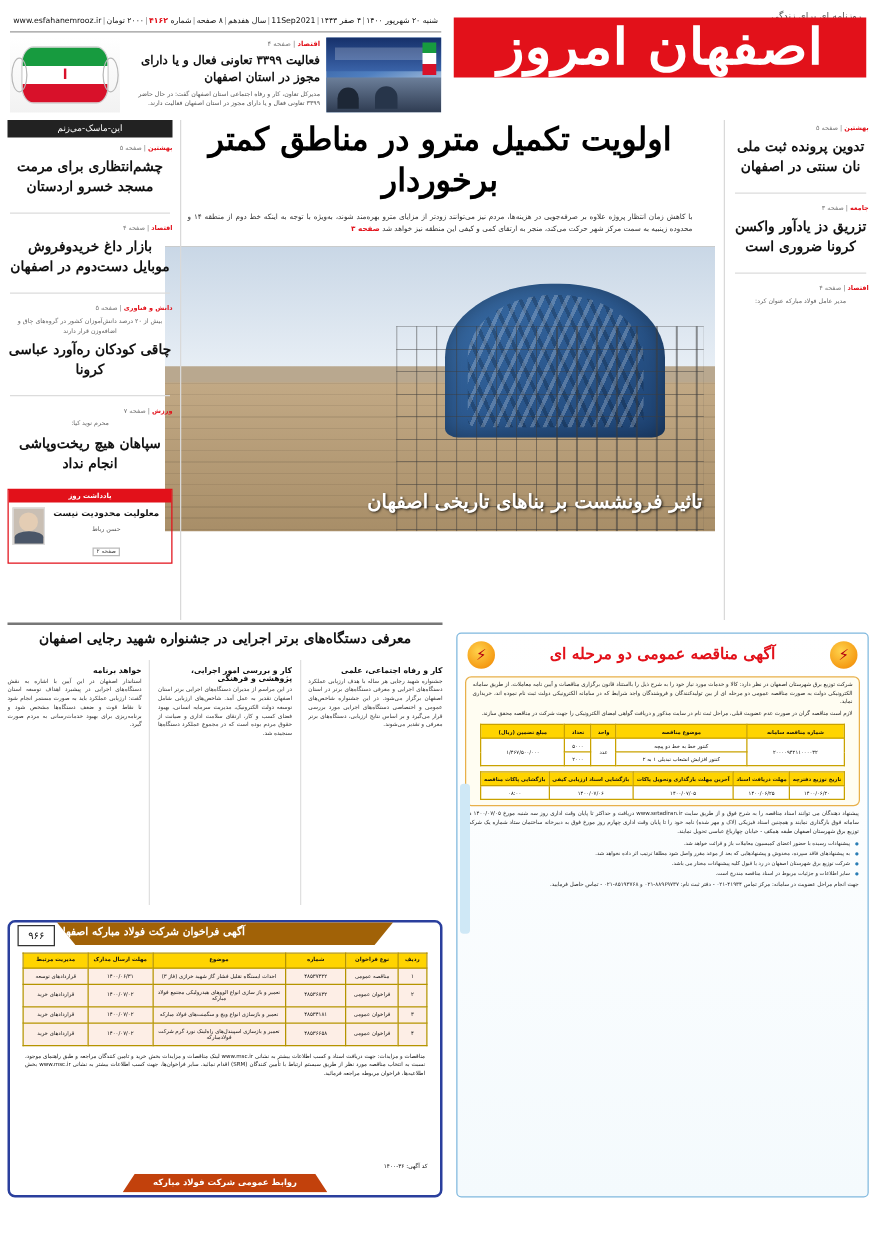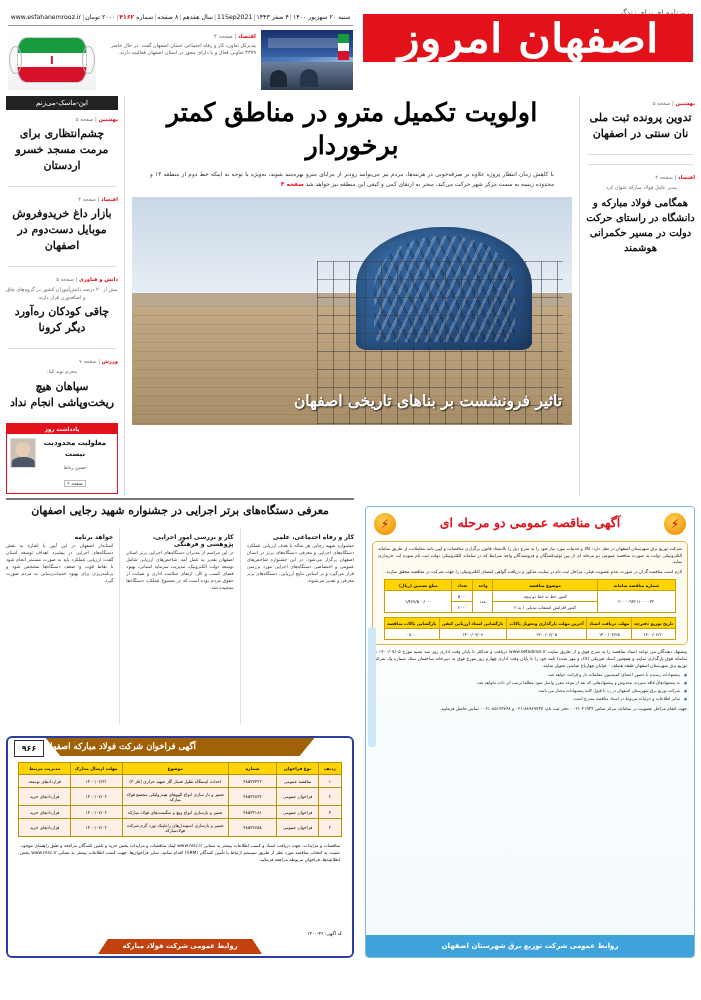--- a/index.html
+++ b/index.html
@@ -92,21 +92,21 @@
   }
 
   
   .main-grid { position: absolute; top: 96px; left: 0; right: 0; height: 400px; }
 
   .col-right {
     position: absolute; right: 0; top: 0; width: 122px; height: 400px;
     padding: 4px 6px 0 6px; border-left: 1px solid #d9d9d9;
   }
   .col-left {
-    position: absolute; left: 0; top: 0; width: 125px; height: 400px;
+    position: absolute; left: 0; top: 0; width: 145px; height: 400px;
     padding: 0 6px; border-right: 1px solid #d9d9d9;
   }
   .col-center { position: absolute; right: 123px; left: 126px; top: 0; height: 400px; padding: 0 6px; }
 
   .black-bar {
     background: #222; color: #fff; text-align: center;
     font-size: 7px; padding: 3px 0; letter-spacing: .5px; margin-bottom: 6px;
   }
   .side-item { margin-bottom: 12px; }
   .side-tag { font-size: 5.2px; margin-bottom: 4px; }
@@ -271,21 +271,21 @@
   }
   .as-ribbon {
     position: absolute; right: 36px; left: 36px; top: -2px; height: 20px;
     background: #a16207; color: #fff; text-align: left;
     font-size: 8.5px; font-weight: bold; line-height: 20px;
     clip-path: polygon(0 0, 100% 0, 94% 100%, 6% 100%);
     font-family: "DejaVu Serif", serif;
   }
   .as-logo {
     position: absolute; left: 6px; top: 2px; width: 30px; height: 17px;
-    border: 1px solid #333; font-size: 8px; font-weight: bold; color: #111;
+    border: 1px solid #333; font-size: 8px; font-weight: normal; color: #111;
     display: flex; align-items: center; justify-content: center; background: #fff;
   }
   table.as-table { width: 94%; margin: 24px auto 0; border-collapse: collapse; }
   table.as-table th {
     background: #ffd400; border: .6px solid #b59400; font-size: 4.4px;
     padding: 3px 1px; color: #111; font-weight: bold;
   }
   table.as-table td {
     border: .6px solid #b59400; font-size: 4.3px; padding: 3.5px 1px;
     text-align: center; color: #111; background: #fdeee6;
@@ -324,20 +324,21 @@
           <div class="pp-banner"></div>
           <div class="pp-flag"></div>
           <div class="pp-people"></div>
       </div>
       <div class="strip-text">
         <div class="strip-tag">
           <span class="tag-red">اقتصاد</span>
           <span class="tag-grey">|</span>
           <span class="tag-grey">صفحه ۴</span>
         </div>
+        <div class="strip-head">فعالیت ۳۳۹۹ تعاونی فعال و یا دارای مجوز در استان اصفهان</div>
         <div class="strip-sub">مدیرکل تعاون، کار و رفاه اجتماعی استان اصفهان گفت: در حال حاضر ۳۳۹۹ تعاونی فعال و یا دارای مجوز در استان اصفهان فعالیت دارند.</div>
       </div>
       <div class="mask-photo">
         <div class="mask-shape">
           <span class="mask-emblem">ا</span>
         </div>
       </div>
     </div>
   </div>
 
@@ -346,29 +347,36 @@
     <div class="col-right">
       <div class="side-item">
         <div class="side-tag">
           <span class="tag-red">بهشتین</span>
           <span class="tag-grey">|</span>
           <span class="tag-grey">صفحه ۵</span>
         </div>
         <div class="side-head">تدوین پرونده ثبت ملی نان سنتی در اصفهان</div>
       </div>
       <div class="side-rule"></div>
+      <div class="side-item">
+        <div class="side-tag">
+          <span class="tag-red">جامعه</span>
+          <span class="tag-grey">|</span>
+          <span class="tag-grey">صفحه ۳</span>
+        </div>
+        <div class="side-head">تزریق دز یادآور واکسن کرونا ضروری است</div>
+      </div>
       <div class="side-rule"></div>
       <div class="side-item">
         <div class="side-tag">
           <span class="tag-red">اقتصاد</span>
           <span class="tag-grey">|</span>
           <span class="tag-grey">صفحه ۴</span>
         </div>
         <div class="side-kicker">مدیر عامل فولاد مبارکه عنوان کرد:</div>
-        <div class="side-head sm">همگامی فولاد مبارکه و دانشگاه در راستای حرکت دولت در مسیر حکمرانی هوشمند</div>
       </div>
     </div>
 
     <div class="col-center">
       <div class="main-headline">اولویت تکمیل مترو در مناطق کمتر برخوردار</div>
       <div class="main-lead">
         <span>با کاهش زمان انتظار پروژه علاوه بر صرفه‌جویی در هزینه‌ها، مردم نیز می‌توانند زودتر از مزایای مترو بهره‌مند شوند، به‌ویژه با توجه به اینکه خط دوم از منطقه ۱۴ و محدوده زینبیه به سمت مرکز شهر حرکت می‌کند، منجر به ارتقای کمی و کیفی این منطقه نیز خواهد شد</span>
         <span class="more">صفحه ۳</span>
       </div>
       <div class="hero-photo">
@@ -400,21 +408,21 @@
         <div class="side-head">بازار داغ خریدوفروش موبایل دست‌دوم در اصفهان</div>
       </div>
       <div class="side-rule"></div>
       <div class="side-item">
         <div class="side-tag">
           <span class="tag-red">دانش و فناوری</span>
           <span class="tag-grey">|</span>
           <span class="tag-grey">صفحه ۵</span>
         </div>
         <div class="side-kicker">بیش از ۲۰ درصد دانش‌آموزان کشور در گروه‌های چاق و اضافه‌وزن قرار دارند</div>
-        <div class="side-head">چاقی کودکان ره‌آورد دیگر کرونا</div>
+        <div class="side-head">چاقی کودکان ره‌آورد عباسی کرونا</div>
       </div>
       <div class="side-rule"></div>
       <div class="side-item">
         <div class="side-tag">
           <span class="tag-red">ورزش</span>
           <span class="tag-grey">|</span>
           <span class="tag-grey">صفحه ۷</span>
         </div>
         <div class="side-kicker">محرم نوید کیا:</div>
         <div class="side-head">سپاهان هیچ ریخت‌وپاشی انجام نداد</div>
@@ -515,21 +523,20 @@
 
     <div class="ae-note">پیشنهاد دهندگان می توانند اسناد مناقصه را به شرح فوق و از طریق سایت www.setadiran.ir دریافت و حداکثر تا پایان وقت اداری روز سه شنبه مورخ ۱۴۰۰/۰۷/۰۵ در سامانه فوق بارگذاری نمایند و همچنین اسناد فیزیکی (لاک و مهر شده) نامه خود را تا پایان وقت اداری چهارم روز مورخ فوق به دبیرخانه ساختمان ستاد شماره یک شرکت توزیع برق شهرستان اصفهان طبقه همکف - خیابان چهارباغ عباسی تحویل نمایند.</div>
     <ul class="ae-list">
       <li>پیشنهادات رسیده با حضور اعضای کمیسیون معاملات باز و قرائت خواهد شد.</li>
       <li>به پیشنهادهای فاقد سپرده، مخدوش و پیشنهادهایی که بعد از موعد مقرر واصل شود مطلقا ترتیب اثر داده نخواهد شد.</li>
       <li>شرکت توزیع برق شهرستان اصفهان در رد یا قبول کلیه پیشنهادات مختار می باشد.</li>
       <li>سایر اطلاعات و جزئیات مربوط در اسناد مناقصه مندرج است.</li>
     </ul>
     <div class="ae-note">جهت انجام مراحل عضویت در سامانه: مرکز تماس ۴۱۹۳۴-۰۲۱ - دفتر ثبت نام: ۸۸۹۶۹۷۳۷-۰۲۱ و ۸۵۱۹۳۷۶۸-۰۲۱ - تماس حاصل فرمایید.</div>
     <div class="ae-sidetab"></div>
-    <div class="ae-footer">روابط عمومی شرکت توزیع برق شهرستان اصفهان</div>
   </div>
 
   <div class="ad-steel">
     <div class="as-ribbon">آگهی فراخوان شرکت فولاد مبارکه اصفهان</div>
     <div class="as-logo">۹۶۶</div>
 
     <table class="as-table">
       <tbody>
           <tr>
         <th style="width:7%">ردیف</th>

